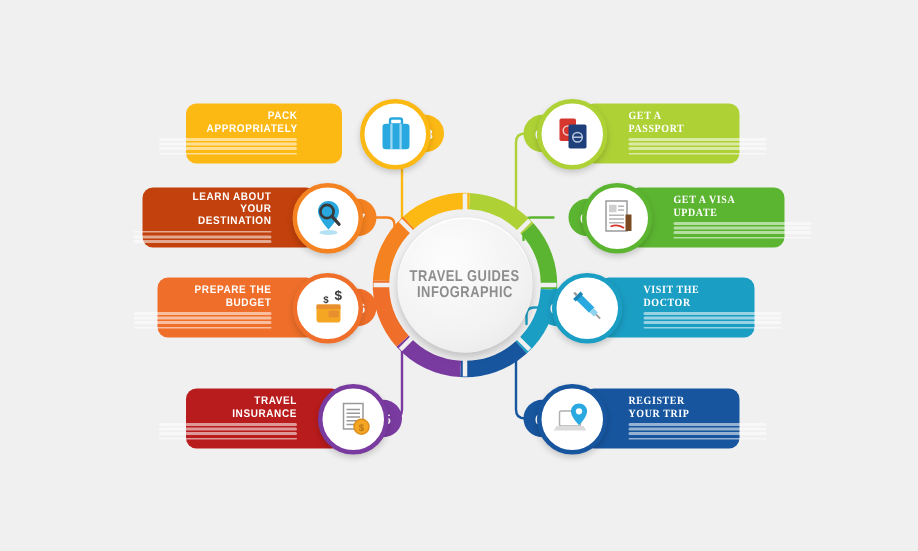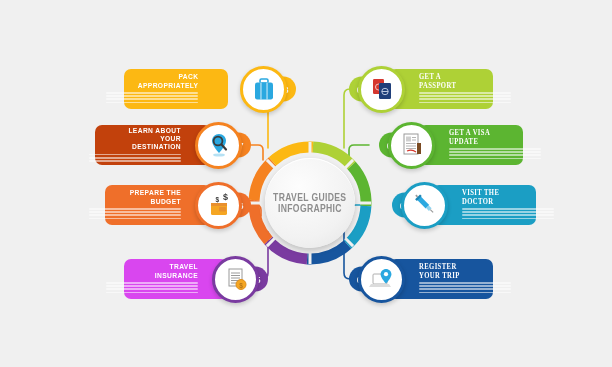--- a/index.html
+++ b/index.html
@@ -6,21 +6,21 @@
   body{
     width:612px;height:367px;overflow:hidden;
     background:#f0f0f0;
     font-family:"Liberation Sans",sans-serif;
     position:relative;
   }
   #stage{position:absolute;inset:0;}
   svg#wires{position:absolute;left:0;top:0;width:612px;height:367px;}
 
   
-  .hub{position:absolute;left:243px;top:136px;width:134px;height:134px;}
+  .hub{position:absolute;left:243px;top:123px;width:134px;height:134px;}
   .hub .ringsvg{position:absolute;left:0;top:0;}
   .hub-disc{
     position:absolute;left:22px;top:22px;width:90px;height:90px;border-radius:50%;
     background:radial-gradient(circle at 38% 32%,#fdfdfd 0%,#f2f2f2 62%,#e4e4e4 100%);
     box-shadow:0 3px 6px rgba(0,0,0,.20), inset 0 1px 0 #fff;
     display:flex;flex-direction:column;align-items:center;justify-content:center;
   }
   .hub-disc span{
     display:block;color:#8d8d8d;font-weight:bold;
     font-size:10.5px;line-height:11.5px;letter-spacing:.4px;
@@ -197,21 +197,21 @@
           <rect x="7" y="13" width="16" height="12" rx="1.6" fill="#f5a623"></rect>
           <rect x="7" y="13" width="16" height="3" fill="#e8902f"></rect>
           <rect x="15" y="17" width="7" height="4.5" rx="1" fill="#e8902f"></rect>
         </svg>
       </div>
       <div class="num" style="background:#ef6f2a;">06</div>
     </div>
   </div>
 
   <div class="item left" style="left:124px;top:251px;">
-    <div class="bar" style="background:#d946ef;width:104px;justify-content:center;">
+    <div class="bar" style="background:#b91c1c;width:104px;justify-content:center;">
       <div class="ttl">TRAVEL INSURANCE</div>
       <div class="body">
           <i></i>
           <i></i>
           <i></i>
           <i></i>
         </div>
     </div>
     <div class="discwrap">
       <div class="disc" style="border:3px solid #7a3ba0;">
@@ -279,21 +279,21 @@
       <div class="ttl">GET A VISA UPDATE</div>
       <div class="body">
           <i></i>
           <i></i>
           <i></i>
           <i></i>
         </div>
     </div>
   </div>
 
-  <div class="item right" style="left:401px;top:177px;">
+  <div class="item right" style="left:368px;top:177px;">
     <div class="discwrap">
       <div class="disc" style="border:3px solid #1b9ec4;">
         <svg class="glyph" viewBox="0 0 30 30">
           <g transform="rotate(-45 15 15)">
             <rect x="13" y="5" width="5" height="13" fill="#2aa8e0"></rect>
             <rect x="12" y="4" width="7" height="2.4" fill="#1b86b5"></rect>
             <rect x="13.6" y="18" width="3.8" height="4" fill="#8fd3ef"></rect>
             <line x1="15.5" y1="22" x2="15.5" y2="26" stroke="#9a9a9a" stroke-width="1.2"></line>
             <line x1="15.5" y1="1.5" x2="15.5" y2="4" stroke="#9a9a9a" stroke-width="1.6"></line>
           </g>

